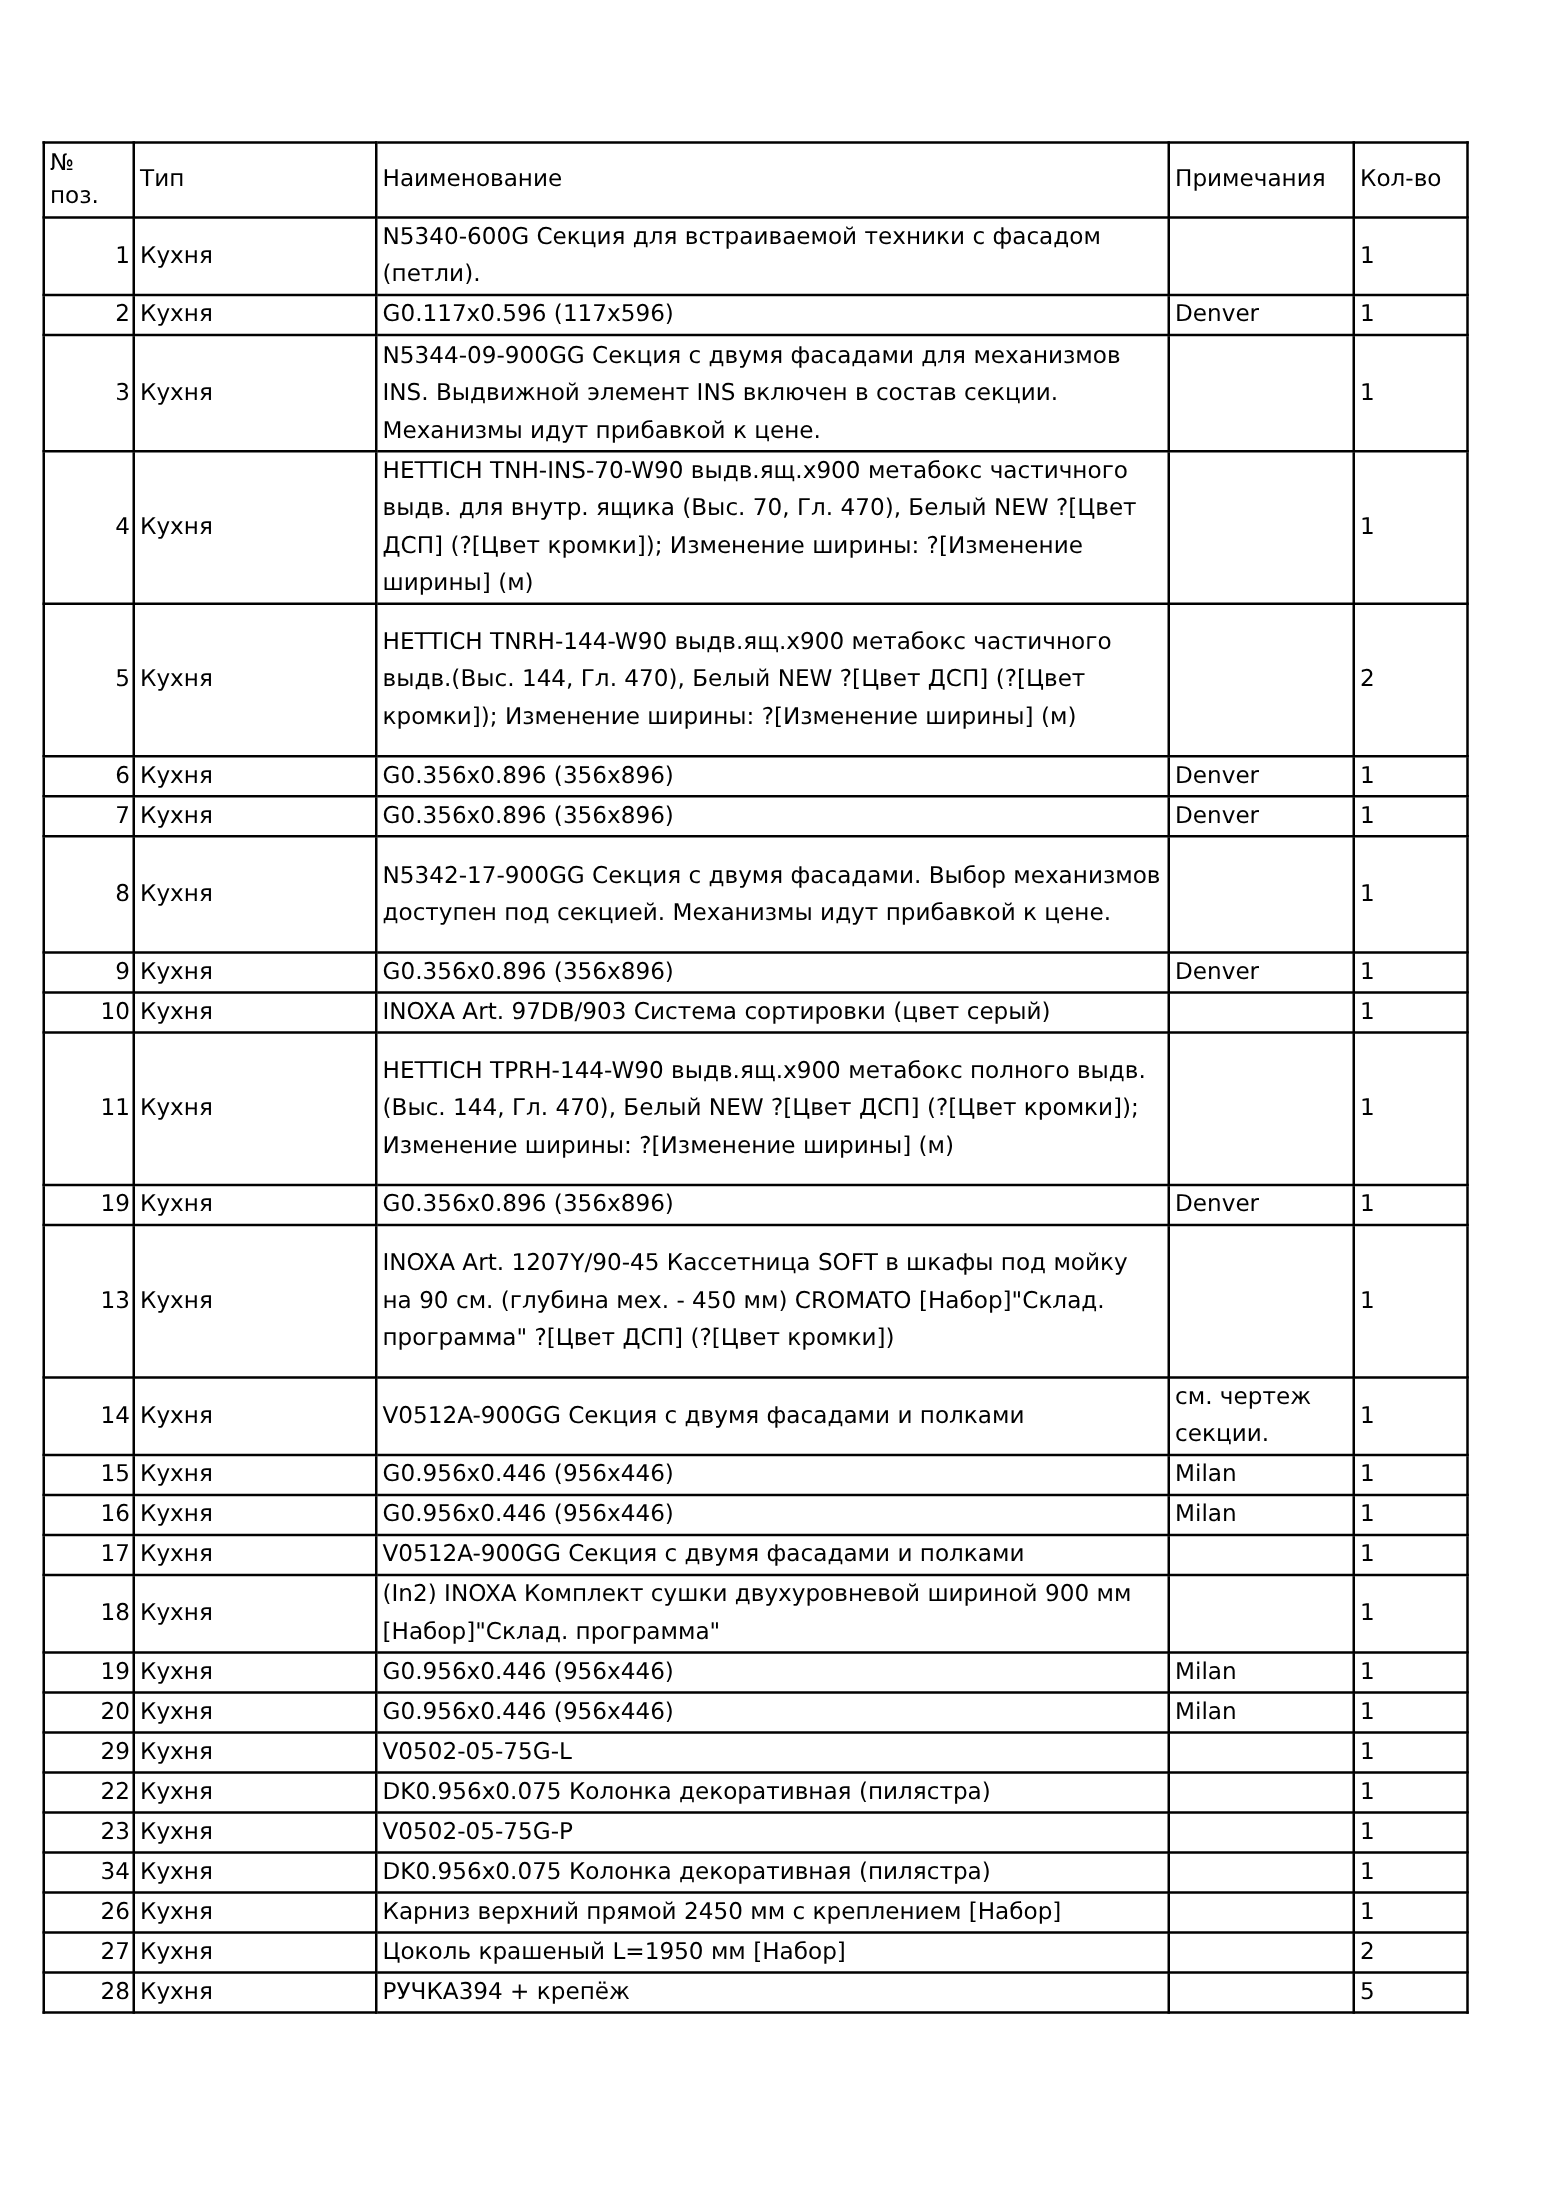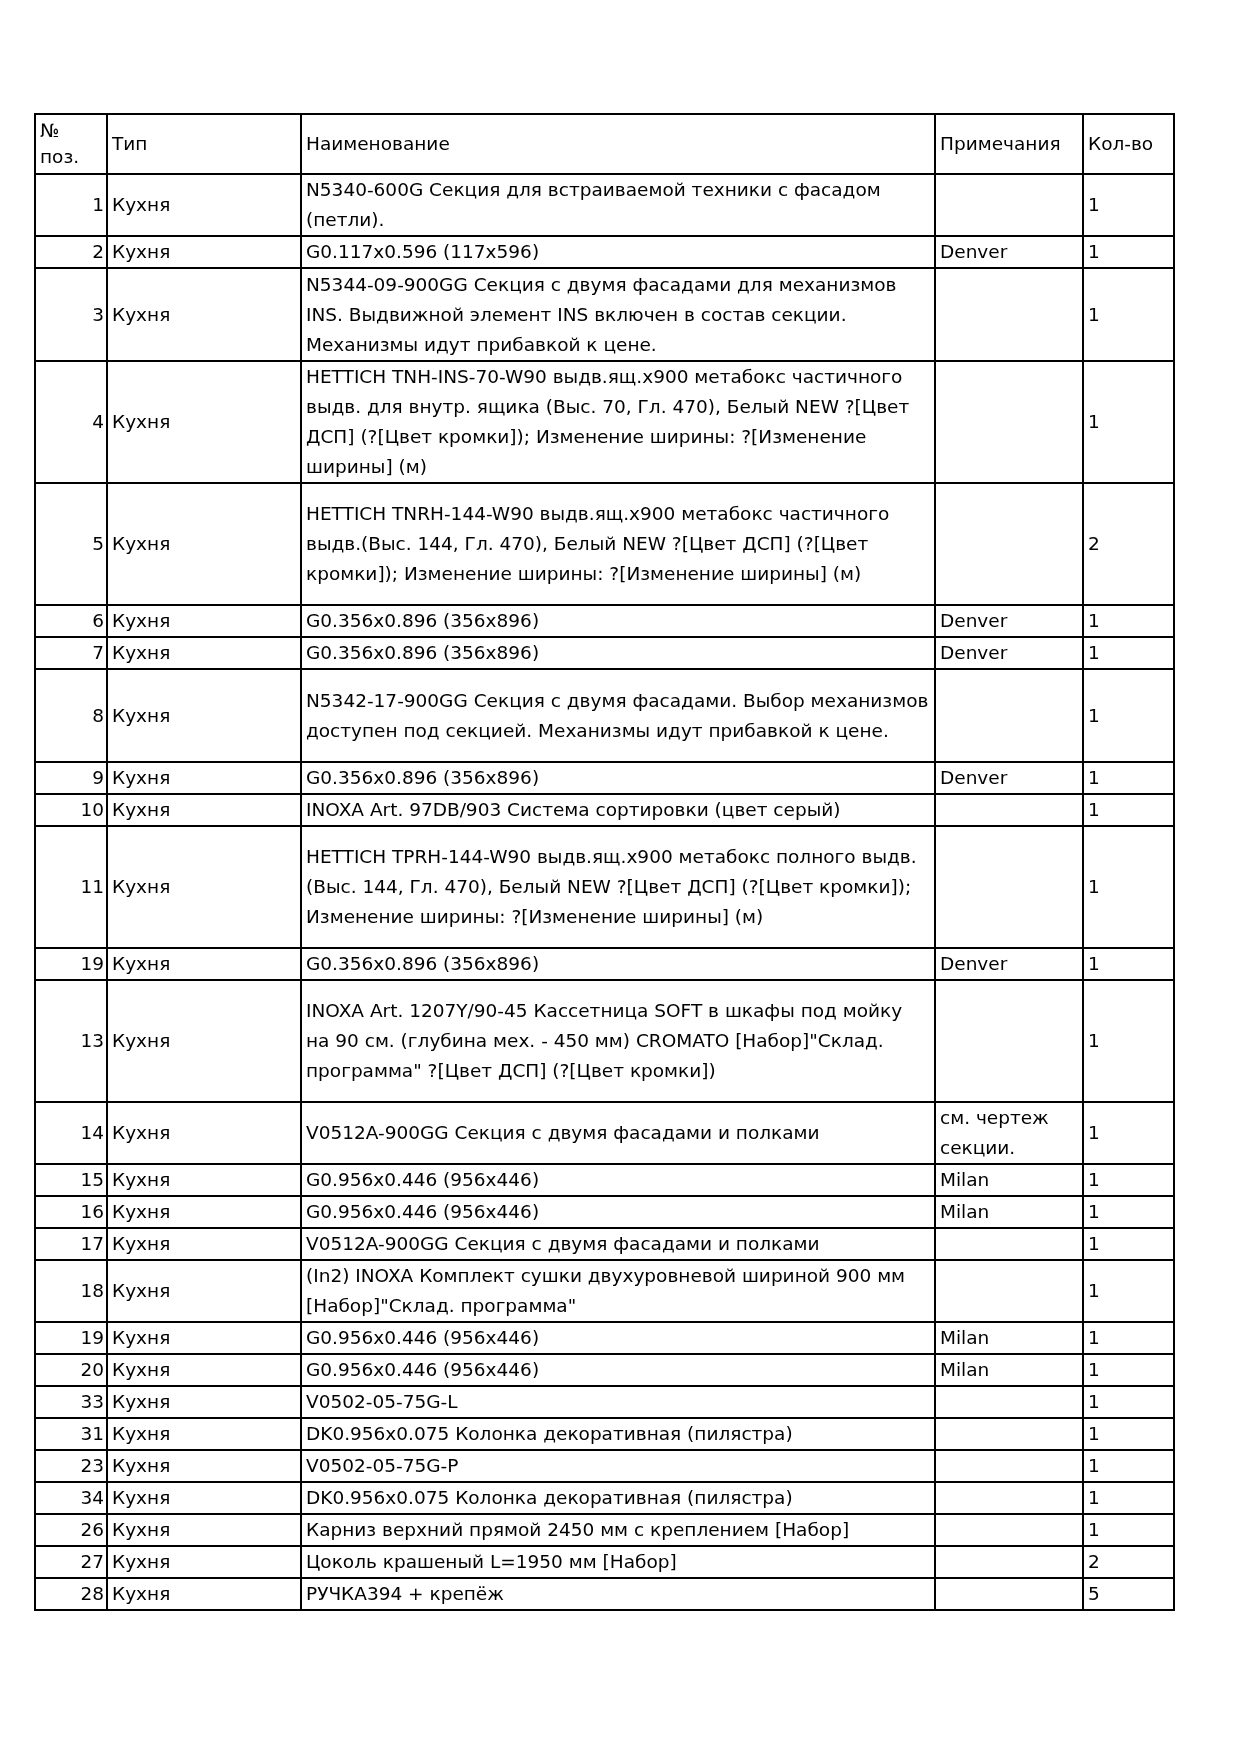--- a/index.html
+++ b/index.html
@@ -177,28 +177,28 @@
         <td class="qty">1</td>
       </tr>
       <tr class="h1">
         <td class="num">20</td>
         <td>Кухня</td>
         <td>G0.956x0.446 (956x446)</td>
         <td>Milan</td>
         <td class="qty">1</td>
       </tr>
       <tr class="h1">
-        <td class="num">33</td>
+        <td class="num">29</td>
         <td>Кухня</td>
         <td>V0502-05-75G-L</td>
         <td></td>
         <td class="qty">1</td>
       </tr>
       <tr class="h1">
-        <td class="num">31</td>
+        <td class="num">22</td>
         <td>Кухня</td>
         <td>DK0.956x0.075 Колонка декоративная (пилястра)</td>
         <td></td>
         <td class="qty">1</td>
       </tr>
       <tr class="h1">
         <td class="num">23</td>
         <td>Кухня</td>
         <td>V0502-05-75G-P</td>
         <td></td>

